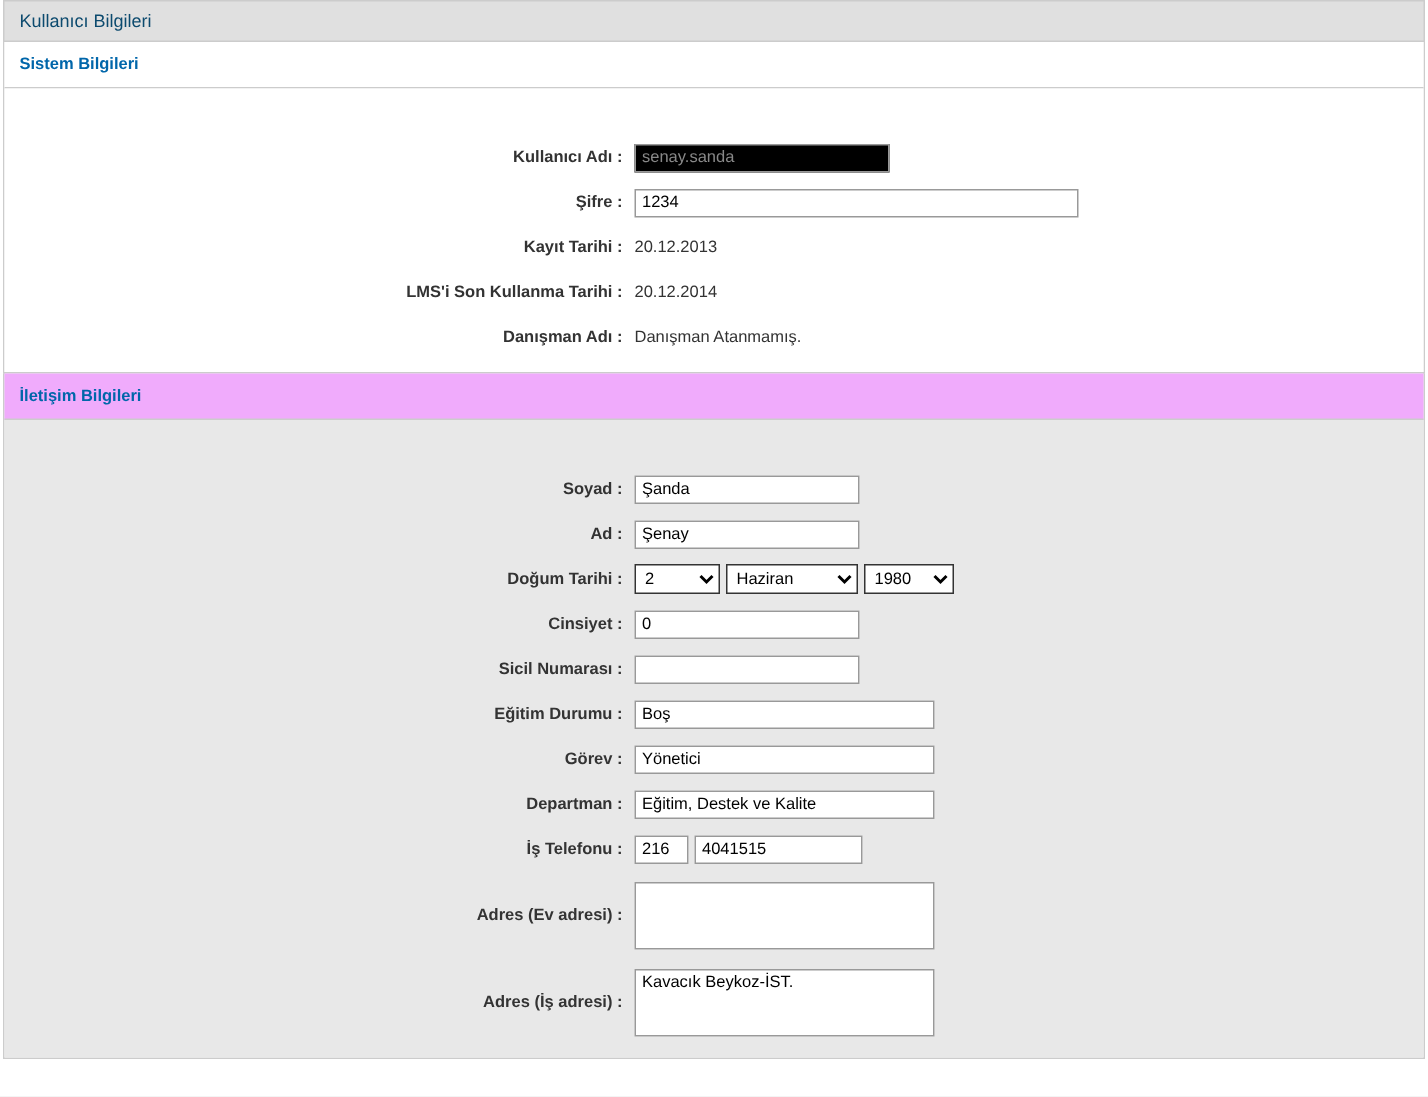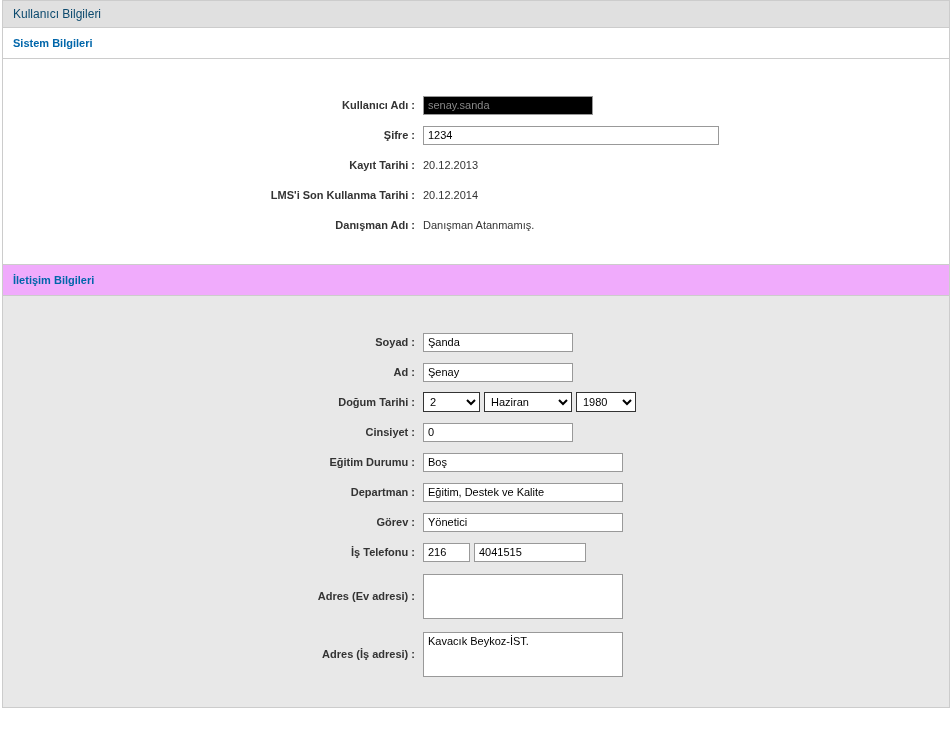--- a/index.html
+++ b/index.html
@@ -32,21 +32,21 @@
       color: #0066aa;
       font-weight: bold;
       font-size: 11px;
       padding: 9px 10px;
       border-bottom: 1px solid #ccc;
     }
     .section-header.gray {
       background: #f0abfc;
     }
     .form-area {
-      padding: 35px 20px 20px 20px;
+      padding: 35px 20px 4px 20px;
       background: #fff;
     }
     .form-area.gray {
       background: #e8e8e8;
     }
     .form-row {
       display: flex;
       align-items: center;
       margin-bottom: 8px;
       min-height: 22px;
@@ -80,21 +80,21 @@
       height: 19px;
     }
     input[type="text"]:disabled {
       background: #000000;
       color: #888;
     }
     input.w-170 { width: 170px; }
     input.w-296 { width: 296px; }
     input.w-150 { width: 150px; }
     input.w-200 { width: 200px; }
-    input.w-35 { width: 47px; }
+    input.w-35 { width: 36px; }
     input.w-112 { width: 112px; }
     select {
       border: 1px solid #333;
       font-size: 11px;
       font-family: inherit;
       height: 20px;
       padding: 1px 2px;
       background: #fff;
     }
     select.w-57 { width: 57px; }
@@ -192,39 +192,45 @@
       </div>
     </div>
 
     <div class="form-row">
       <div class="form-label">Cinsiyet :</div>
       <div class="form-value">
         <input type="text" class="w-150" value="0" style="">
       </div>
     </div>
 
+    <div class="form-row">
+      <div class="form-label">Sicil Numarası :</div>
+      <div class="form-value">
+        <input type="text" class="w-150" value="" style="">
+      </div>
+    </div>
 
     <div class="form-row">
       <div class="form-label">Eğitim Durumu :</div>
       <div class="form-value">
         <input type="text" class="w-200" value="Boş" style="">
       </div>
     </div>
 
     <div class="form-row">
+      <div class="form-label">Görev :</div>
+      <div class="form-value">
+        <input type="text" class="w-200" value="Yönetici" style="">
+      </div>
+    </div>
+
+    <div class="form-row">
       <div class="form-label">Departman :</div>
       <div class="form-value">
         <input type="text" class="w-200" value="Eğitim, Destek ve Kalite" style="">
-      </div>
-    </div>
-
-    <div class="form-row">
-      <div class="form-label">Görev :</div>
-      <div class="form-value">
-        <input type="text" class="w-200" value="Yönetici" style="">
       </div>
     </div>
 
     <div class="form-row">
       <div class="form-label">İş Telefonu :</div>
       <div class="form-value">
         <input type="text" class="w-35" value="216" style="">
         <input type="text" class="w-112" value="4041515" style="">
       </div>
     </div>

